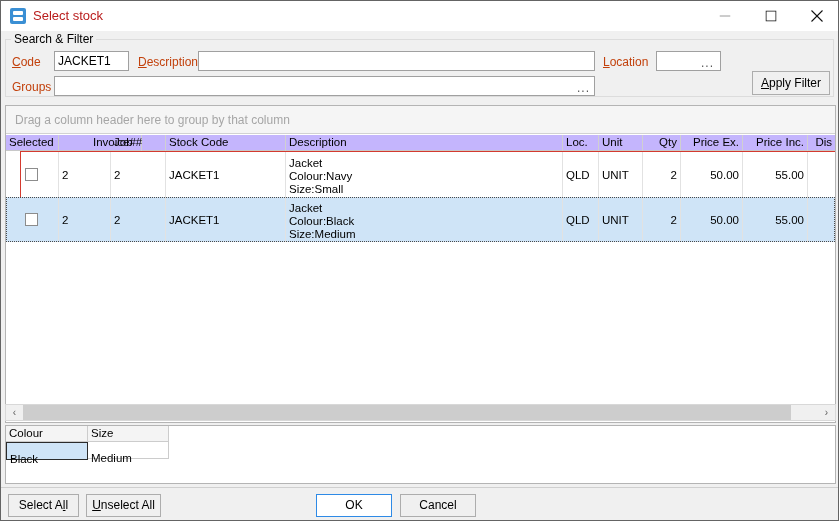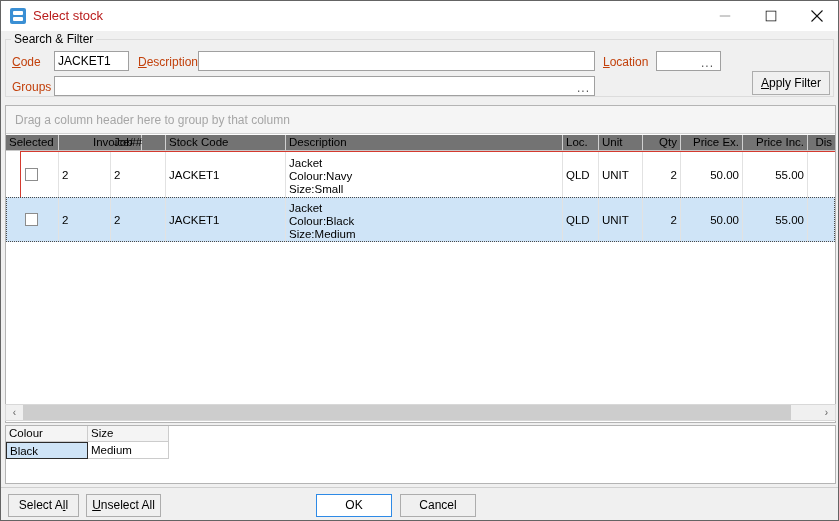--- a/index.html
+++ b/index.html
@@ -168,21 +168,21 @@
     left: 9px; top: 7px;
     font-size: 12px;
     color: #a6a6a6;
     white-space: nowrap;
   }
   .hdr-row {
     position: absolute;
     left: 0; top: 29px;
     width: 829px;
     height: 16px;
-    background: #737373;
+    background: #c4b5fd;
     box-sizing: border-box;
     border-bottom: 1px solid #c8c8c8;
   }
   .hdr-cell {
     position: absolute;
     top: 0;
     height: 16px;
     box-sizing: border-box;
     border-right: 1px solid #d0d0d0;
     font-size: 11.5px;
@@ -297,21 +297,21 @@
   }
   .attr-cell {
     position: absolute;
     top: 16px; height: 17px;
     background: #ffffff;
     border-right: 1px solid #cccccc;
     border-bottom: 1px solid #cccccc;
     box-sizing: border-box;
     font-size: 11.5px;
     line-height: 16px;
-    padding: 0 3px;
+    padding: 8px 3px;
     white-space: nowrap;
     cursor: default;
   }
   .attr-cell.active {
     background: #cfe4f7;
     border: 1px solid #2b2b2b;
   }
 
   
   .btnbar {

